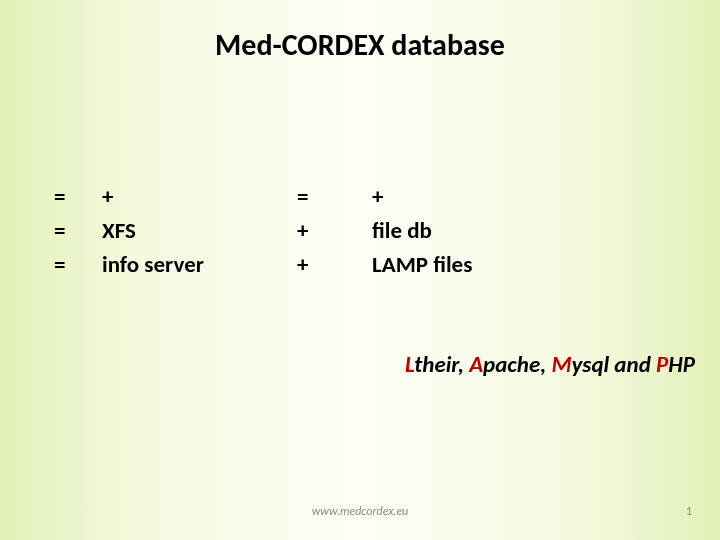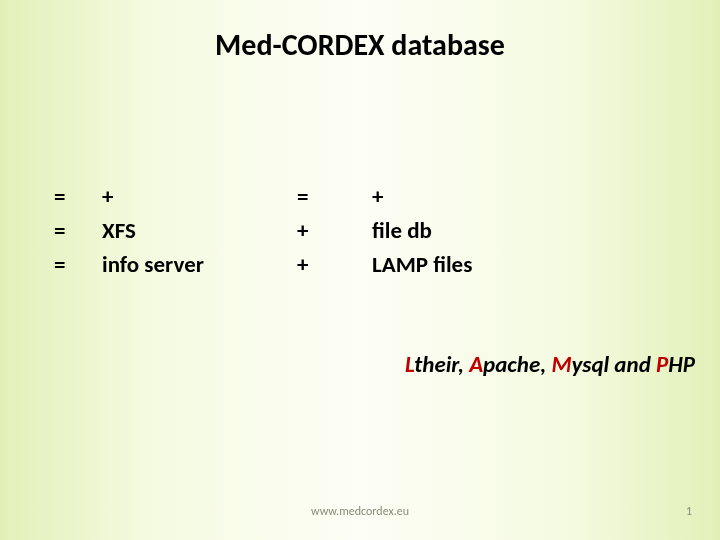--- a/index.html
+++ b/index.html
@@ -57,20 +57,21 @@
   }
   .lamp .accent { color: #c00000; font-style: italic; }
   .footer-url {
     position: absolute;
     bottom: 22px;
     left: 0;
     width: 100%;
     text-align: center;
     font-size: 12px;
     color: #8b8b7a;
+    font-style: italic;
   }
   .page-num {
     position: absolute;
     bottom: 22px;
     right: 28px;
     font-size: 12px;
     color: #8b8b7a;
   }
 </style>
 </head>

